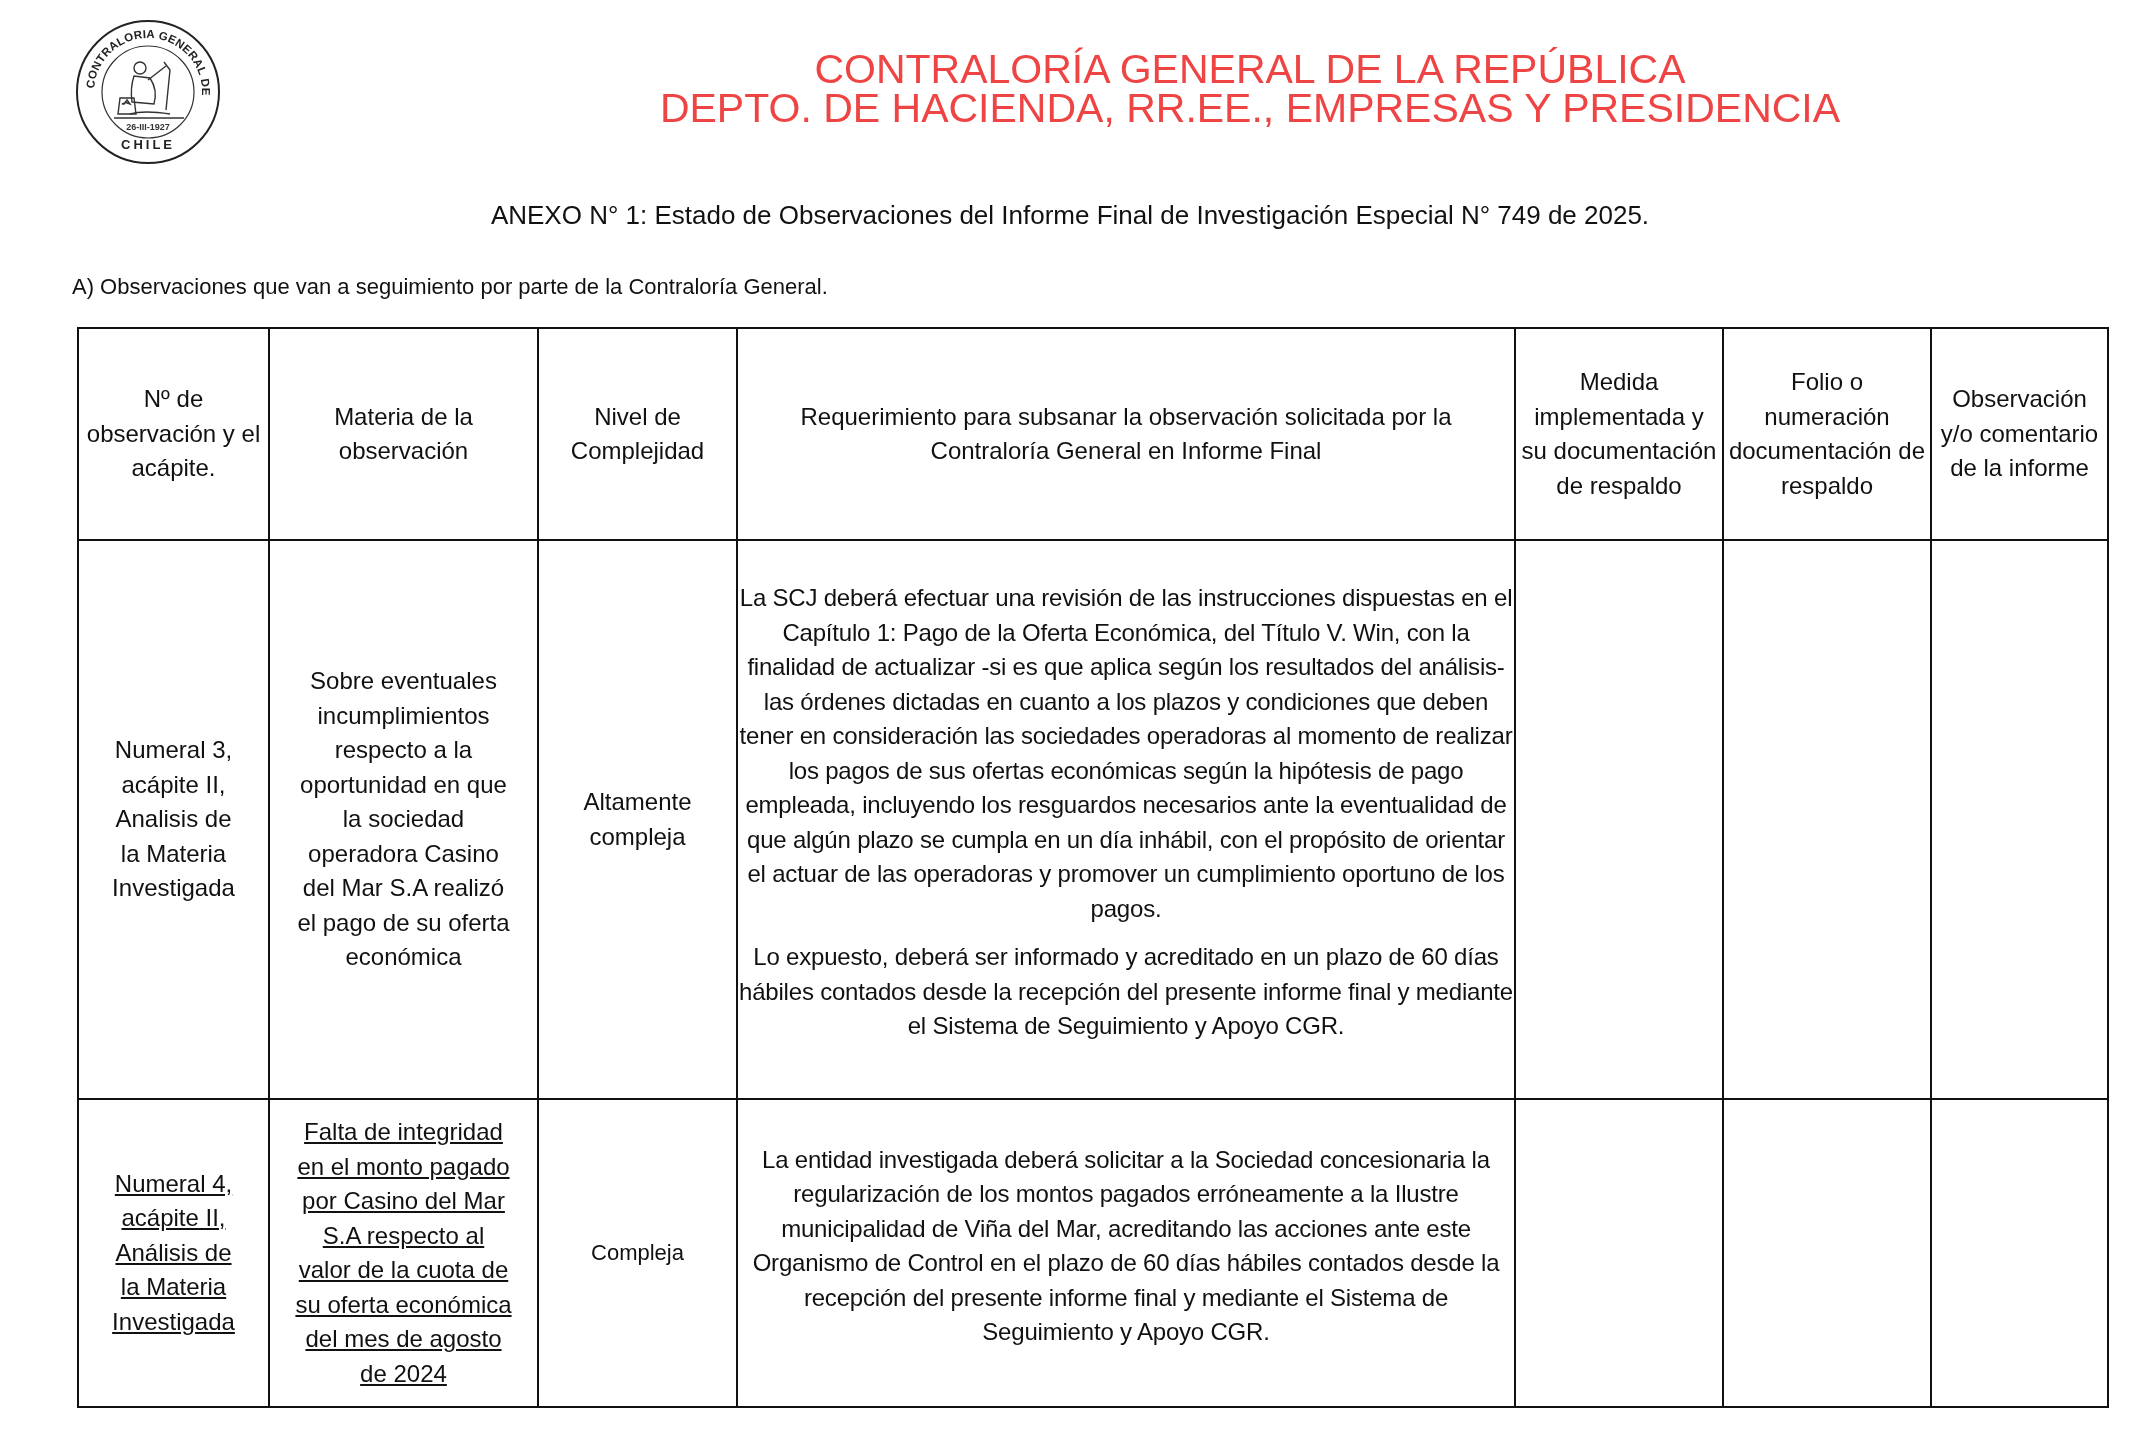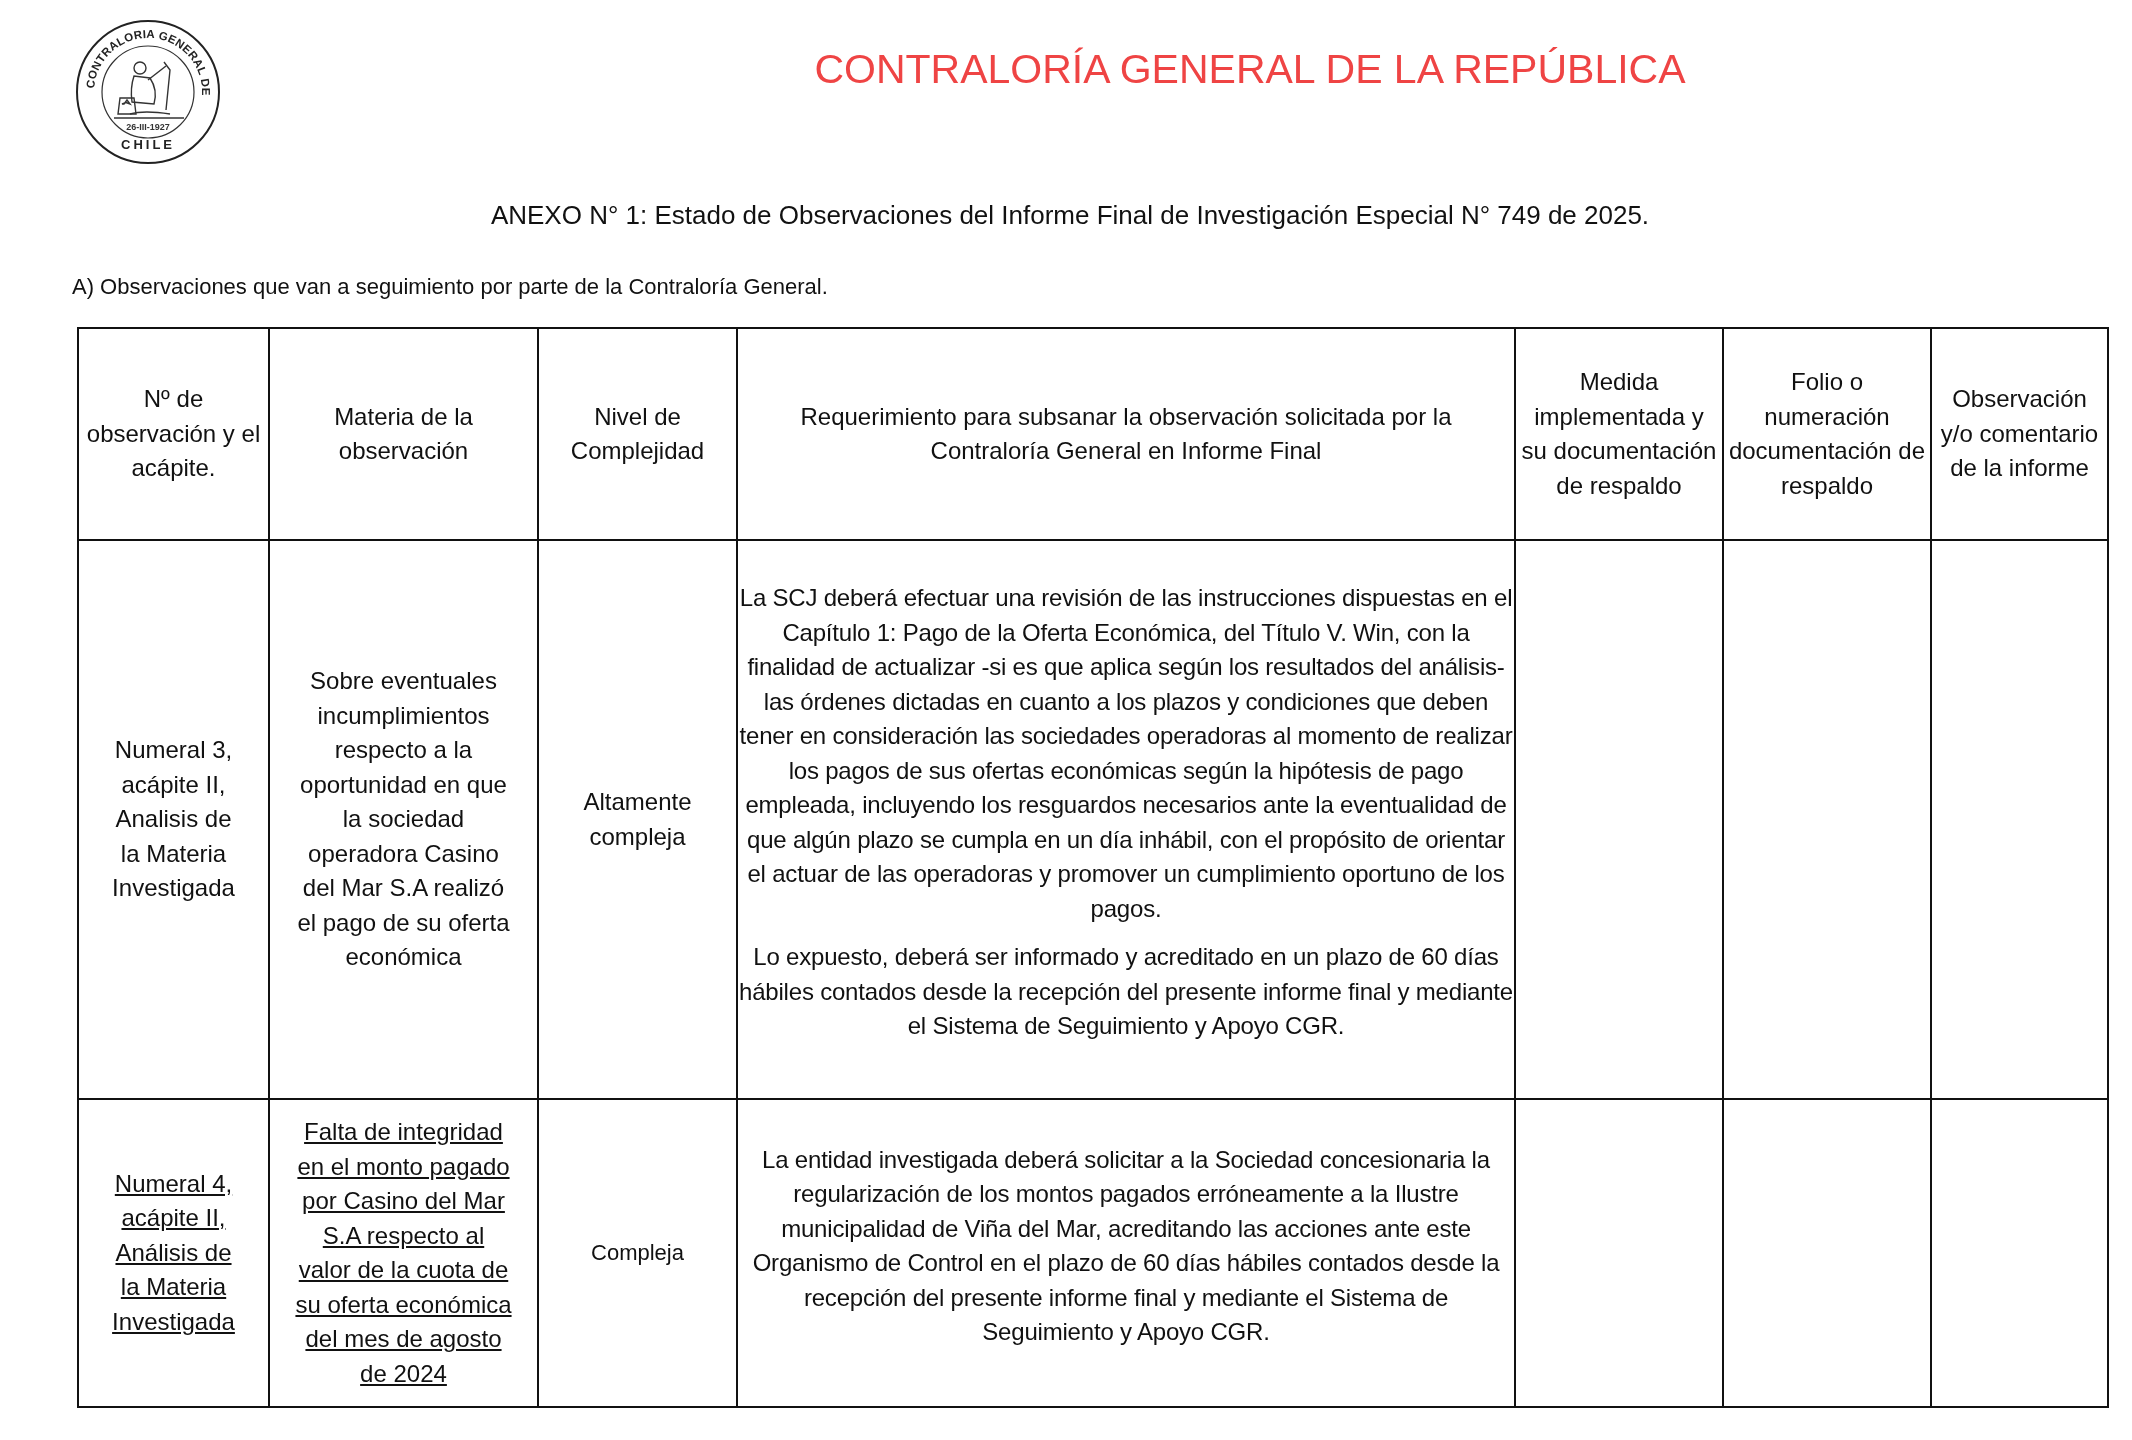--- a/index.html
+++ b/index.html
@@ -72,20 +72,21 @@
       <path d="M40 100 L110 100"></path>
       <path d="M56 96 Q70 92 96 96"></path>
     </g>
     <text x="74" y="112" text-anchor="middle" font-family="Liberation Sans, sans-serif" font-size="9" font-weight="bold" fill="#333">26-III-1927</text>
     <text x="74" y="131" text-anchor="middle" font-family="Liberation Sans, sans-serif" font-size="13" font-weight="bold" letter-spacing="3" fill="#222">CHILE</text>
   </svg>
 </div>
 
 <div class="title-block">
   <div>CONTRALORÍA GENERAL DE LA REPÚBLICA</div>
+  <div>DEPTO. DE HACIENDA, RR.EE., EMPRESAS Y PRESIDENCIA</div>
 </div>
 
 <div class="annex">ANEXO N° 1: Estado de Observaciones del Informe Final de Investigación Especial N° 749 de 2025.</div>
 
 <div class="section">A) Observaciones que van a seguimiento por parte de la Contraloría General.</div>
 
 <table class="obs">
   <colgroup>
     <col style="width:191px">
     <col style="width:269px">

